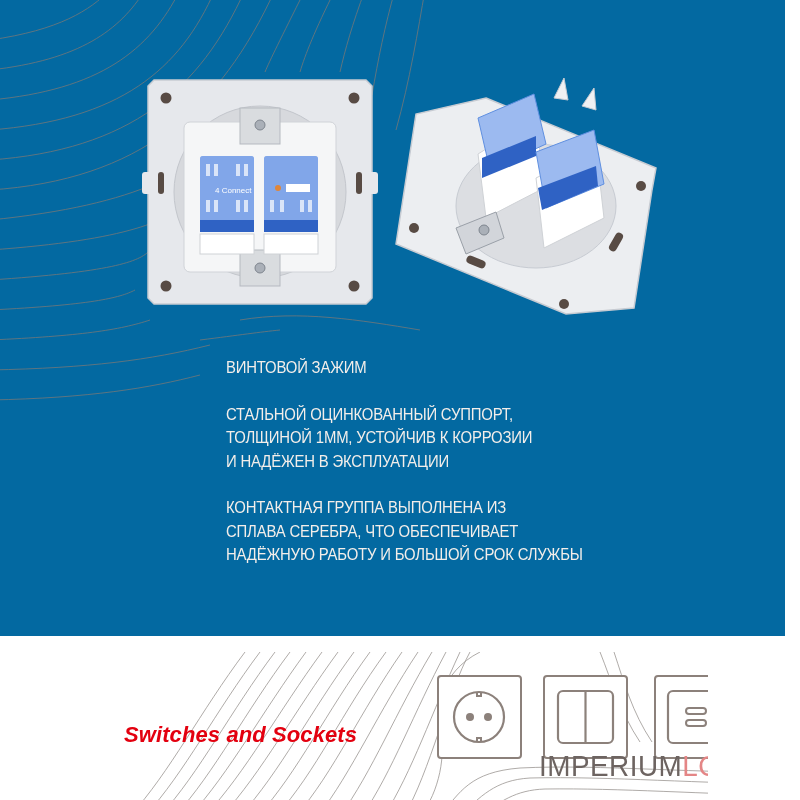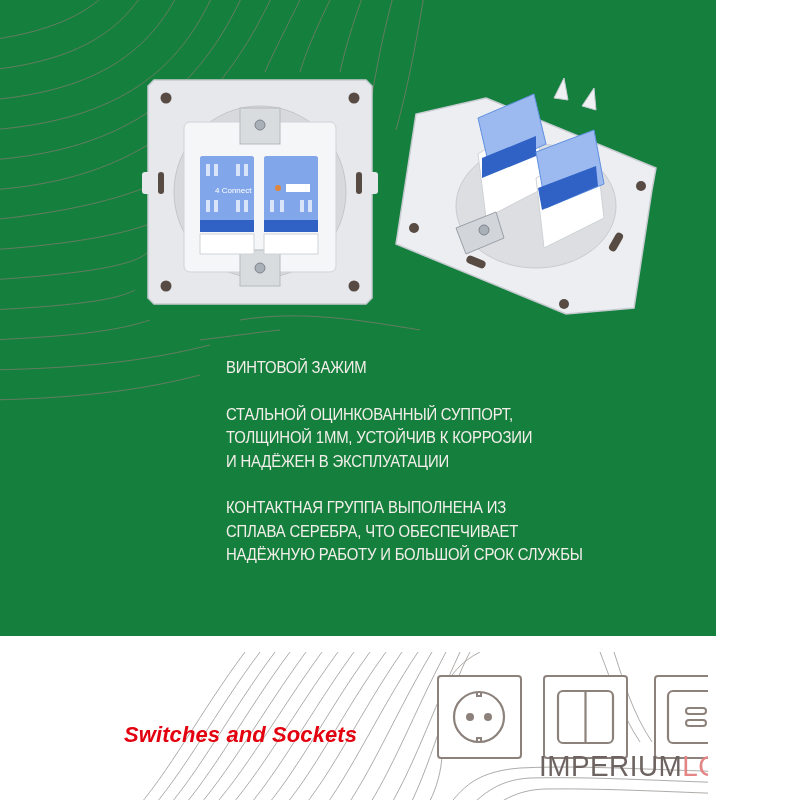--- a/index.html
+++ b/index.html
@@ -1,21 +1,21 @@
 <!DOCTYPE html>
 <html><head>
   <meta charset="utf-8">
   <style>
     * { margin: 0; padding: 0; box-sizing: border-box; }
     html, body { width: 800px; height: 800px; overflow: hidden; background: #ffffff; }
     body { position: relative; font-family: "Liberation Sans", sans-serif; }
 
     .top-panel {
-      position: absolute; left: 0; top: 0; width: 716px; height: 636px;
-      background: #15803d; overflow: hidden; text-decoration: underline;
+      position: absolute; left: 0; top: 0; width: 785px; height: 636px;
+      background: #0369a1; overflow: hidden; text-decoration: underline;
     }
     .contour-bg { position: absolute; left: 0; top: 0; width: 800px; height: 636px; }
 
     .product { position: absolute; }
     .product-front { left: 140px; top: 72px; width: 240px; height: 240px; }
     .product-angled { left: 386px; top: 78px; width: 282px; height: 250px; }
 
     .features {
       position: absolute; left: 226px; top: 356px; width: 420px;
       color: #f3eeea; font-size: 16.2px; line-height: 23.5px;

